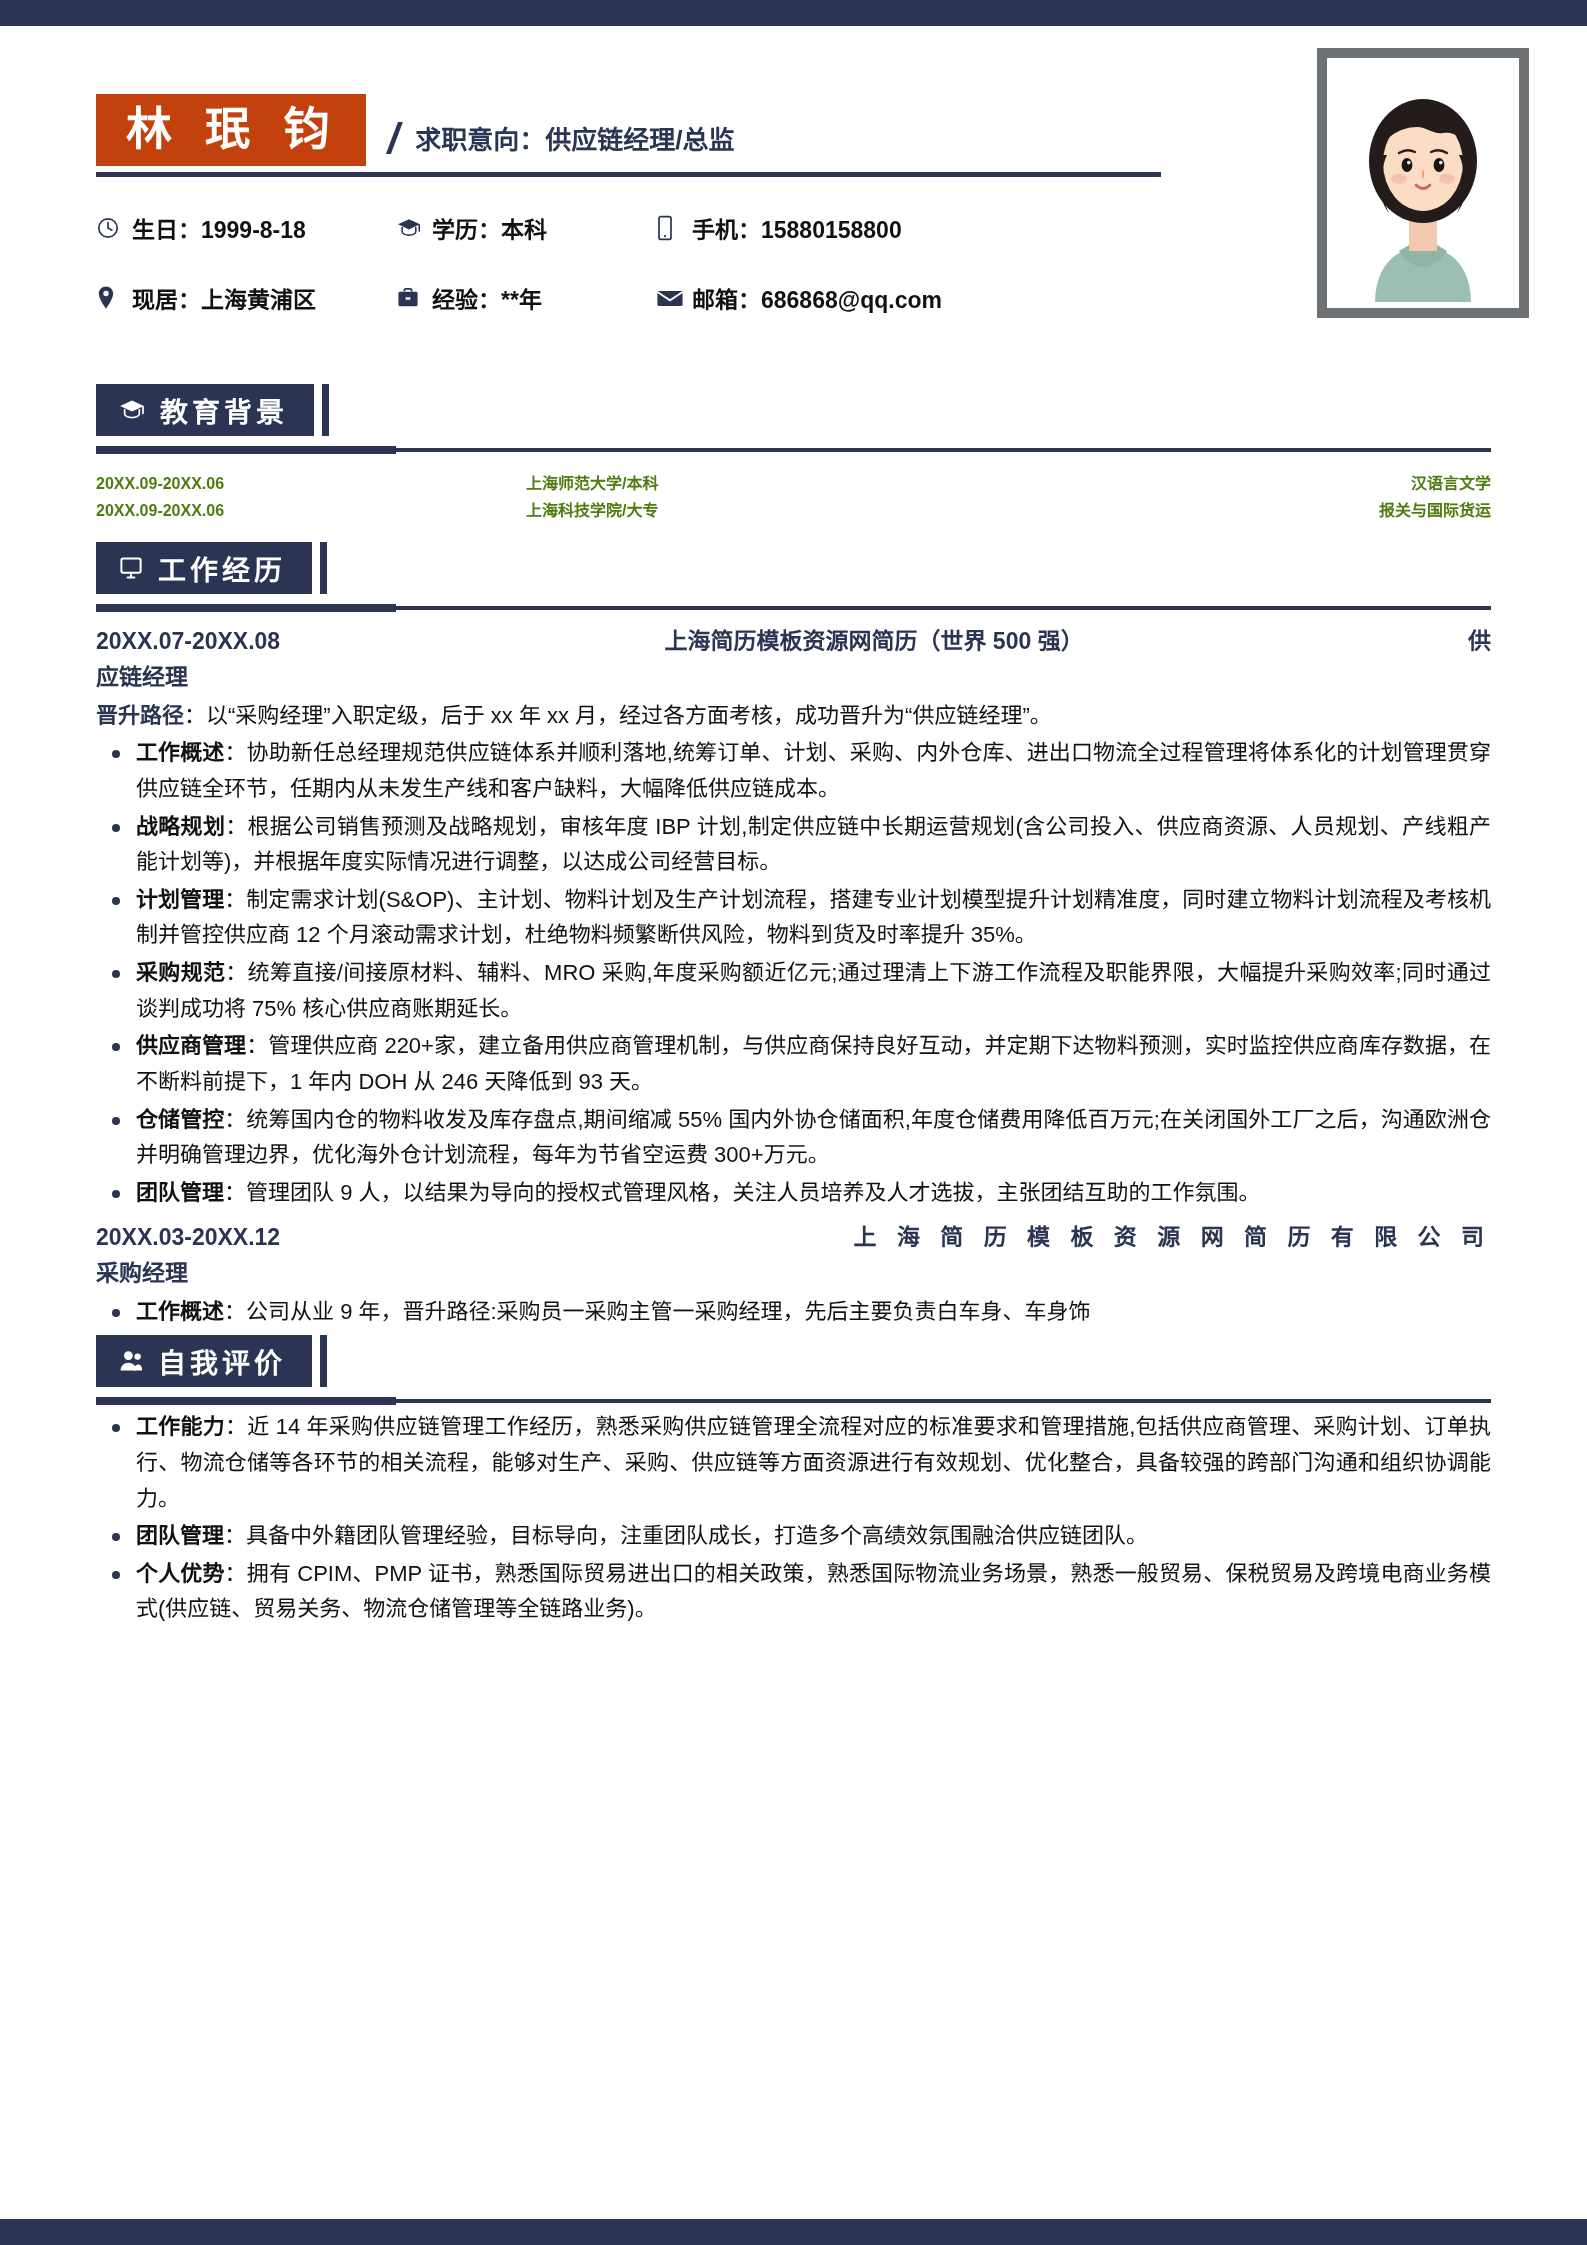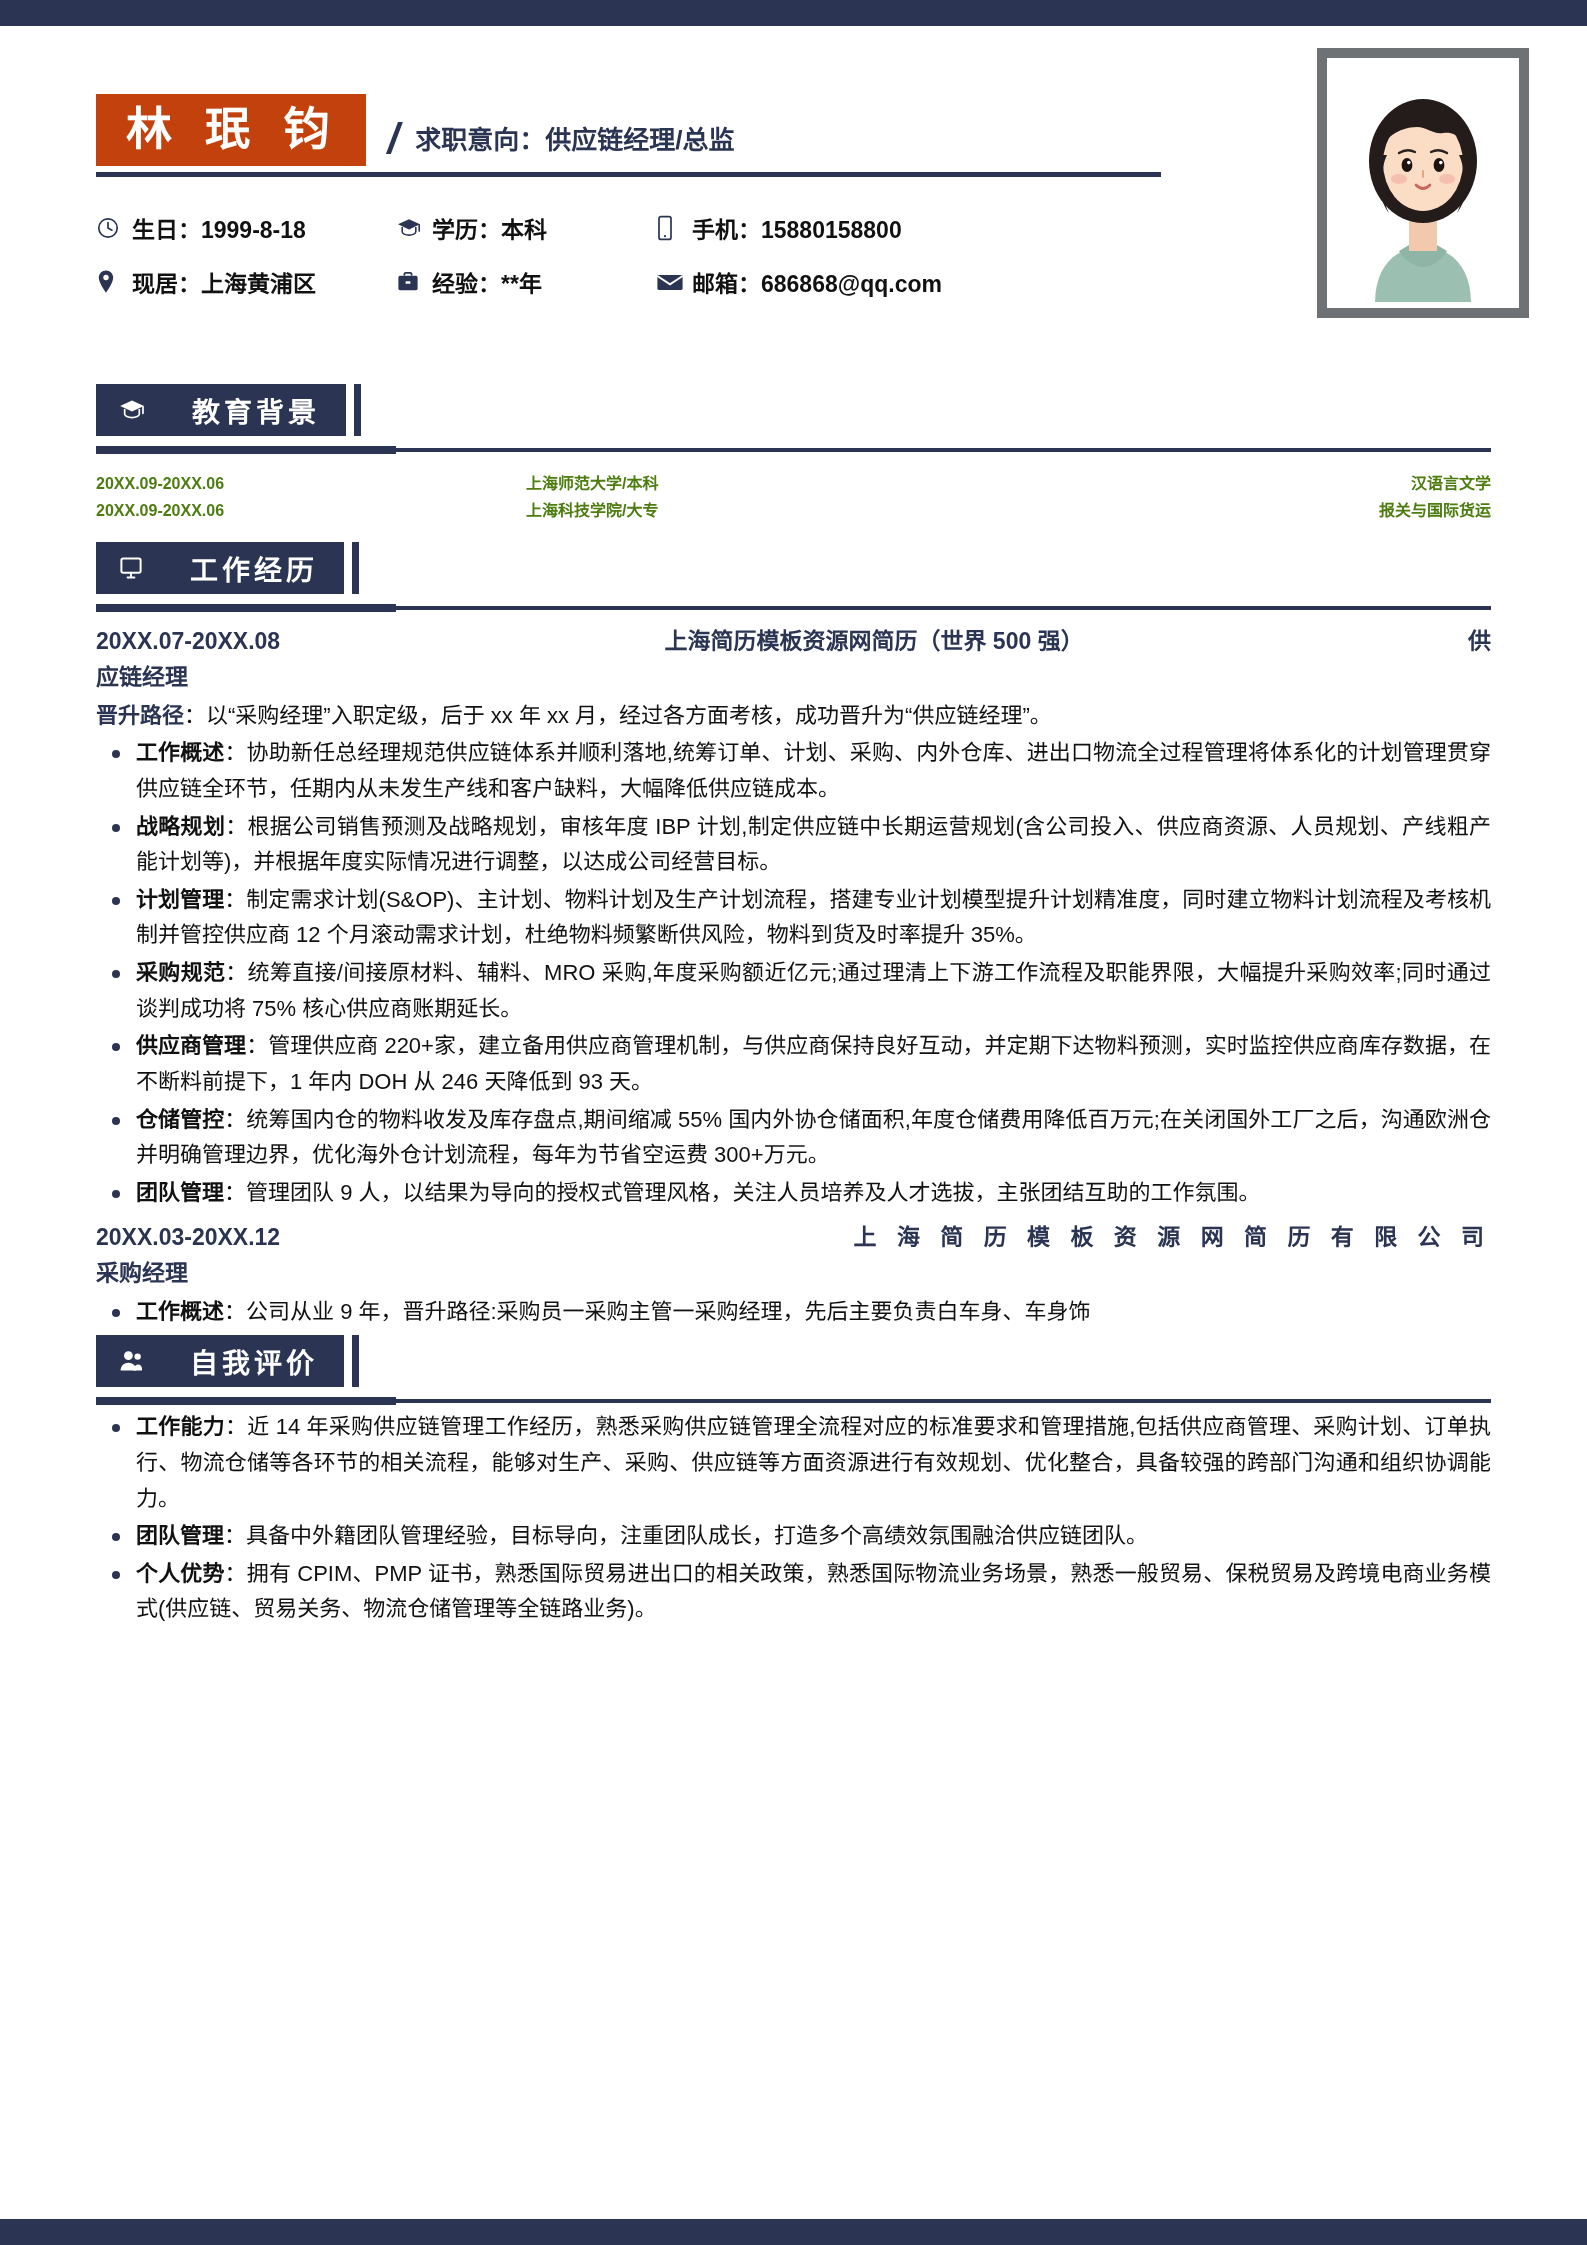--- a/index.html
+++ b/index.html
@@ -86,21 +86,21 @@
     background: #2b3553;
     margin-top: 6px;
   }
 
   
   .contact-grid {
     margin-top: 34px;
     width: 1075px;
     display: grid;
     grid-template-columns: 300px 260px 1fr;
-    row-gap: 20px;
+    row-gap: 36px;
   }
 
   .contact-item {
     display: flex;
     align-items: center;
     font-size: 23px;
     font-weight: bold;
     color: #111111;
     white-space: nowrap;
   }
@@ -146,21 +146,20 @@
   .section-head .tab {
     display: inline-flex;
     align-items: center;
     background: #2b3553;
     color: #ffffff;
     font-size: 28px;
     font-weight: bold;
     letter-spacing: 4px;
     height: 52px;
     padding: 0 26px 0 22px;
-    gap: 32px;
   }
   .section-head .tab .sec-ico {
     display: inline-flex;
     align-items: center;
     margin-right: 14px;
   }
   .section-head .tick {
     display: inline-block;
     width: 7px;
     height: 52px;

